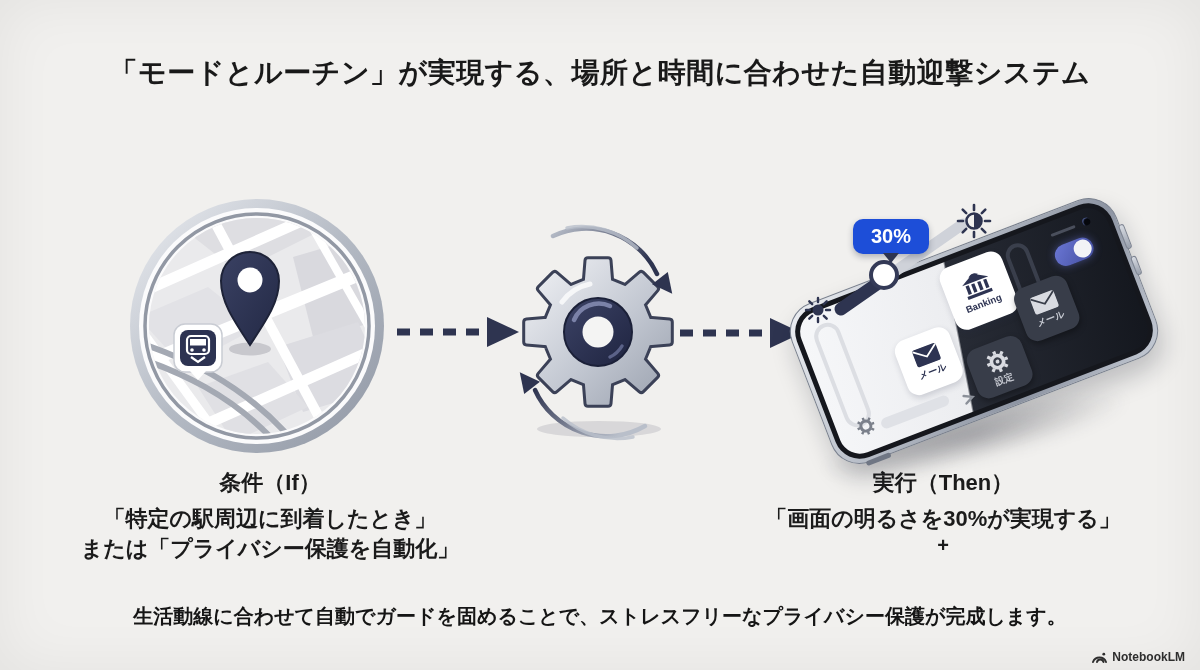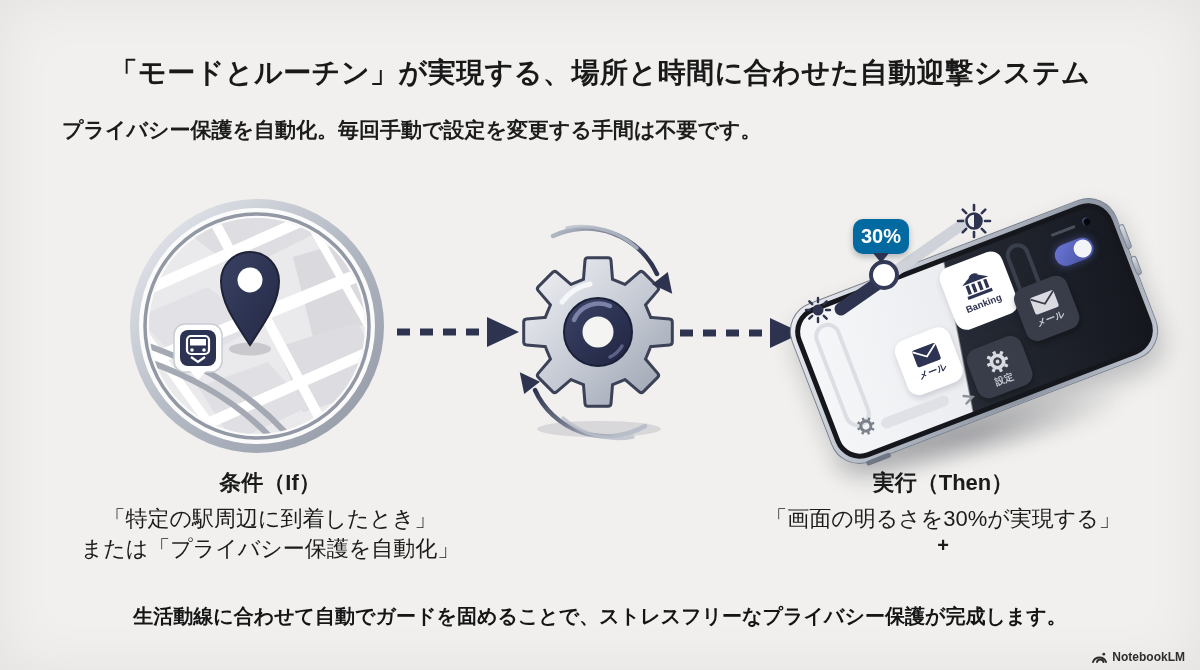--- a/index.html
+++ b/index.html
@@ -50,47 +50,46 @@
   .t-mail-dark{left:212px;top:52px;width:56px;height:56px;}
   .t-settings{left:146px;top:92px;width:58px;height:52px;}
   .mini-gear{position:absolute;left:20px;top:116px;}
   .mini-pill{position:absolute;left:44px;top:124px;width:72px;height:11px;border-radius:6px;background:#dfe1e6;}
   .toggle{position:absolute;left:266px;top:26px;width:40px;height:22px;border-radius:12px;
           background:linear-gradient(135deg,#6b77d6,#434e9e);box-shadow:0 0 8px rgba(110,125,230,.45);}
   .toggle .knob{position:absolute;right:2px;top:2px;width:18px;height:18px;border-radius:50%;background:#f2f3f6;}
   .chevron{position:absolute;left:128px;top:130px;}
 
   .slider-layer{position:absolute;left:795px;top:193px;z-index:5;pointer-events:none;}
-  .bubble{position:absolute;left:853px;top:219px;width:56px;height:35px;border-radius:10px;background:#0369a1;
+  .bubble{position:absolute;left:853px;top:219px;width:76px;height:35px;border-radius:10px;background:#1d4ed8;
           color:#ffffff;font-size:20px;font-weight:800;display:flex;align-items:center;justify-content:center;
           z-index:6;box-shadow:0 3px 6px rgba(30,35,60,.3);}
   .bubble:after{content:"";position:absolute;left:50%;bottom:-9px;margin-left:-8px;border:8px solid transparent;
                 border-top:10px solid #2e3450;border-bottom:0;}
 
   
   .caption{position:absolute;text-align:center;color:#1b1b1b;}
   .caption .head{font-size:22px;font-weight:800;margin-bottom:6px;}
-  .caption .line{font-size:22px;font-weight:400;line-height:1.36;text-align:center;}
+  .caption .line{font-size:22px;font-weight:700;line-height:1.36;text-align:center;}
   .caption .plus{font-size:20px;font-weight:700;line-height:1.1;}
   .cap-left{left:35px;top:468px;width:470px;}
   .cap-right{left:728px;top:468px;width:430px;}
 
   .bottom-note{position:absolute;top:603px;left:0;width:100%;text-align:center;
                font-size:20px;font-weight:700;color:#151515;}
 
   .brand{position:absolute;right:15px;bottom:6px;display:flex;align-items:center;gap:4px;
          font-size:12px;font-weight:700;color:#2e2e2e;}
 </style>
 </head>
 <body>
 
 <div class="stage">
 
   <div class="title">「モードとルーチン」が実現する、場所と時間に合わせた自動迎撃システム</div>
-  <div class="subtitle">プライバシー保護を自動化。毎回手動で設定を変更する手間は不要です。</div>
 
   <svg class="map-circle" viewBox="0 0 258 258" width="258" height="258">
     <defs>
       <linearGradient id="ringG" x1="0" y1="0" x2="1" y2="1">
         <stop offset="0" stop-color="#eceef2"></stop>
           <stop offset="0.5" stop-color="#b4bac4"></stop>
           <stop offset="1" stop-color="#8f96a3"></stop>
       </linearGradient>
       <clipPath id="mapClip">
           <circle cx="129" cy="129" r="108"></circle>

